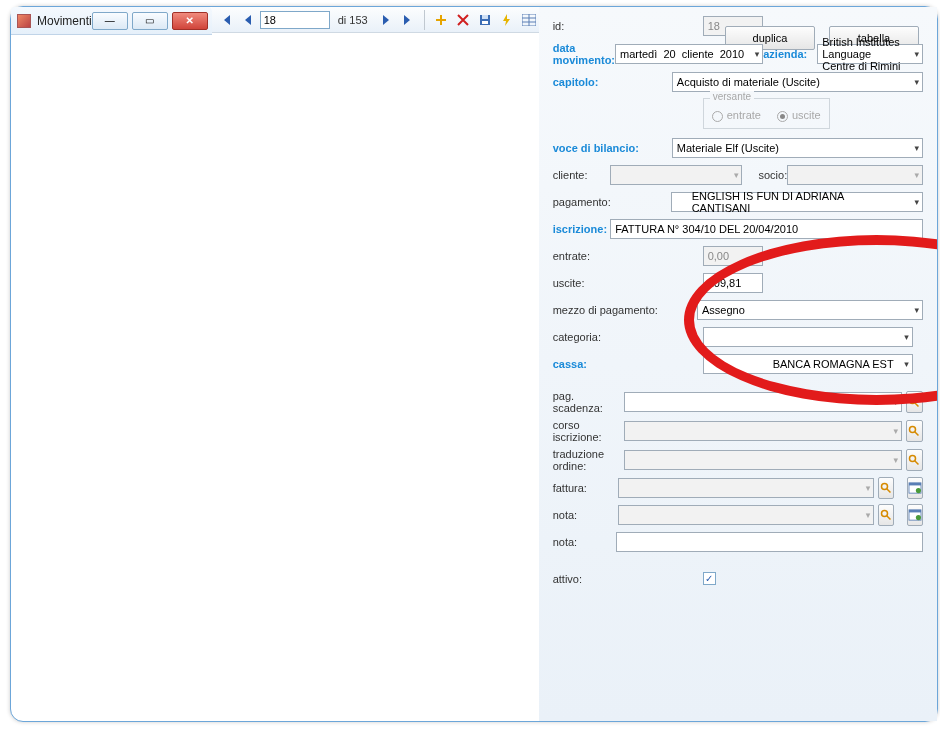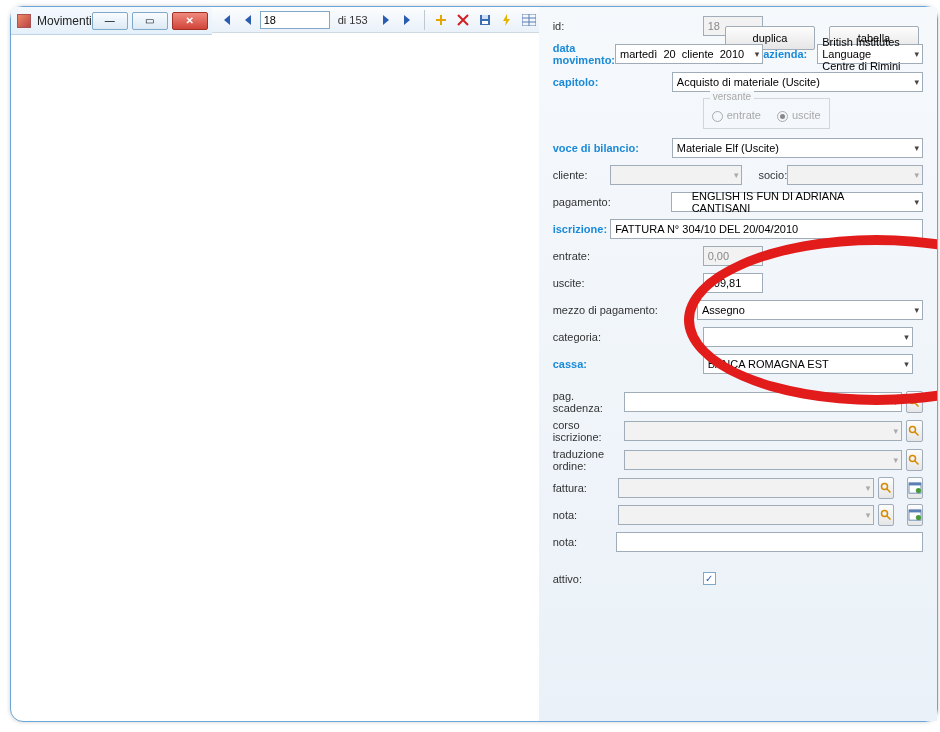--- a/index.html
+++ b/index.html
@@ -357,21 +357,21 @@
     <div class="row">
       <div class="label">categoria:</div>
       <div class="combo" style="width:210px;">
         <span></span>
       </div>
     </div>
 
     
     <div class="row">
       <div class="label blue">cassa:</div>
-      <div class="combo" style="width:210px;">
+      <div class="combo" style="width:210px;justify-content:flex-end;">
         <span>BANCA ROMAGNA EST</span>
       </div>
     </div>
 
     <div class="gap"></div>
 
     
     <div class="row">
       <div class="label">pag. scadenza:</div>
       <div class="combo" style="width:555px;">

